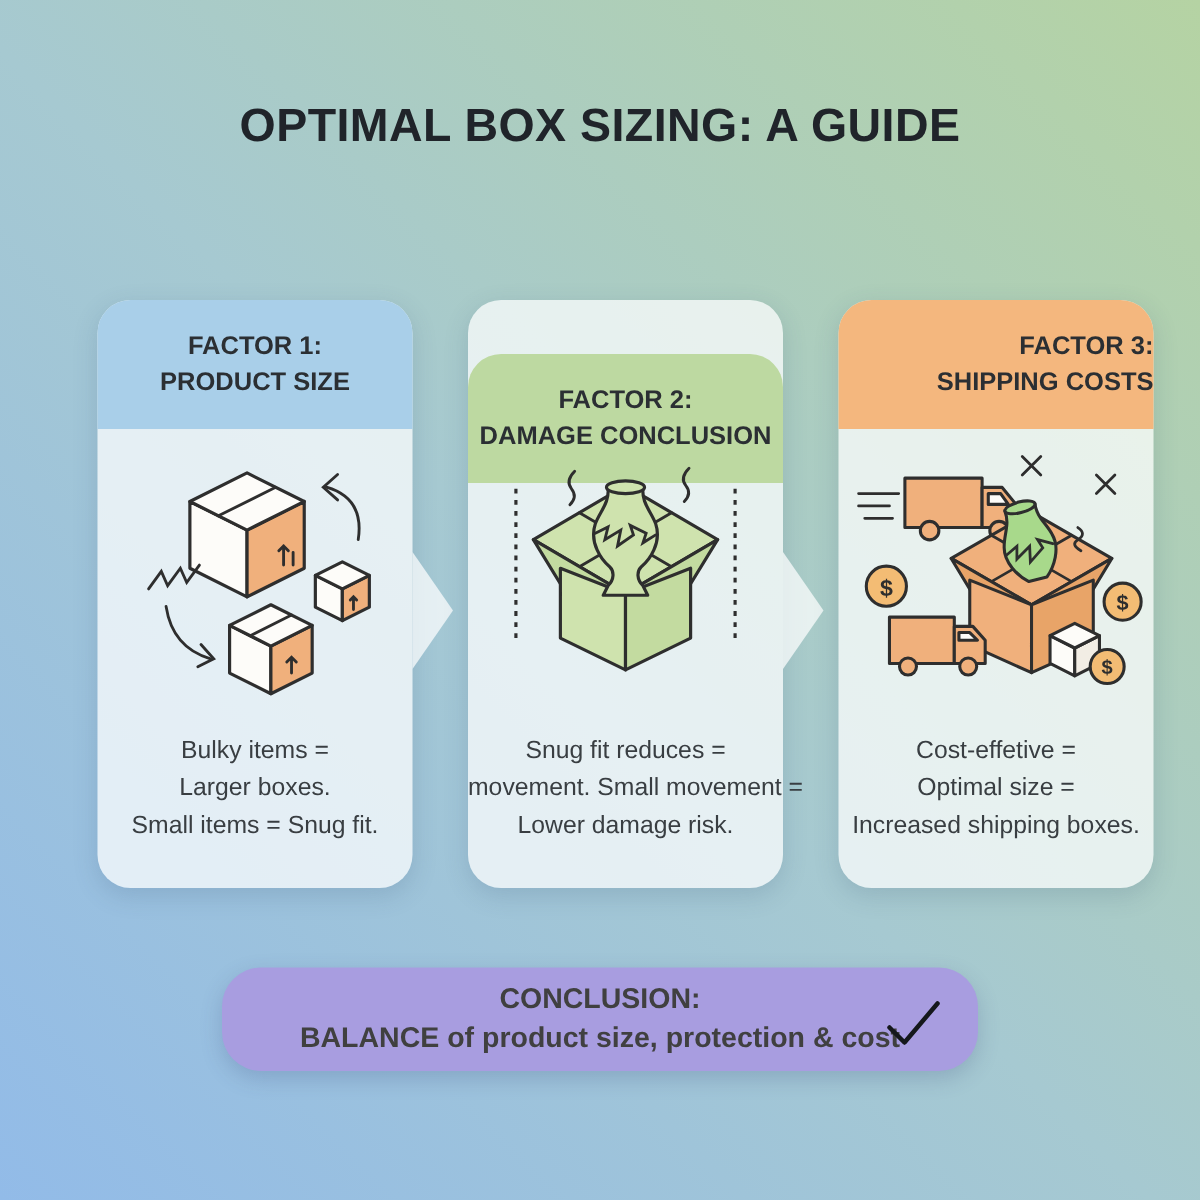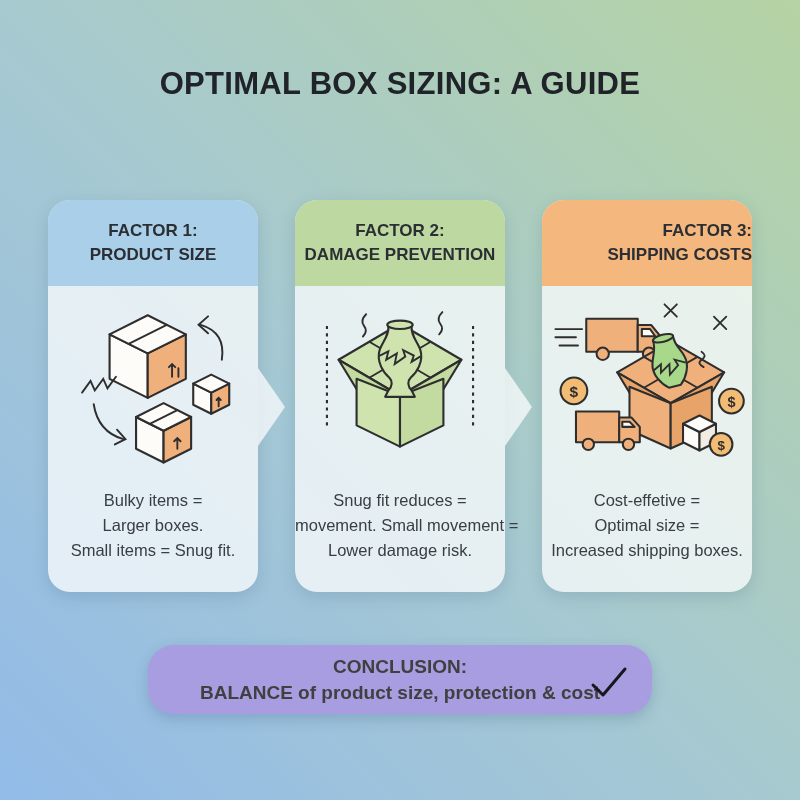--- a/index.html
+++ b/index.html
@@ -5,21 +5,21 @@
   html,body{margin:0;padding:0;}
   .canvas{
     position:relative;width:800px;height:800px;overflow:hidden;
     background:linear-gradient(to top right,#92bbe8 0%,#a6c9d1 48%,#b5d3a3 100%);
     font-family:"Liberation Sans",sans-serif;color:#23272c;
   }
   .title{
     position:absolute;top:66px;left:0;width:800px;text-align:center;
     font-size:31px;font-weight:bold;letter-spacing:.3px;color:#20242a;
   }
-  .cards{position:absolute;left:48px;top:200px;display:flex;gap:37px;}
+  .cards{position:absolute;left:65px;top:200px;display:flex;gap:37px;}
   .card{
     position:relative;width:210px;height:392px;border-radius:22px;
     background:rgba(255,255,255,0.72);
     box-shadow:0 5px 16px rgba(55,85,115,0.18);
   }
   .card-header{
     position:absolute;top:0;left:0;width:210px;height:86px;
     border-radius:22px 22px 0 0;display:flex;flex-direction:column;
     align-items:center;justify-content:center;
   }
@@ -96,23 +96,23 @@
       <div class="card-body">
         <div>Bulky items =</div>
         <div>Larger boxes.</div>
         <div>Small items = Snug fit.</div>
       </div>
 
       <div class="arrow-right"></div>
     </div>
 
     <div class="card">
-      <div class="card-header" style="background: rgb(189, 217, 161);">
+      <div class="card-header" style="background: rgb(189, 217, 161); margin-top: 36px;">
         <div class="hl">FACTOR 2:</div>
-        <div class="hl">DAMAGE PREVENTION</div>
+        <div class="hl">DAMAGE CONCLUSION</div>
       </div>
 
       <svg class="illus" width="180" height="180" viewBox="0 0 170 170">
         <line x1="16" y1="32" x2="16" y2="130" stroke="#2e2e2e" stroke-width="2" stroke-dasharray="3,4"></line>
         <line x1="154" y1="32" x2="154" y2="130" stroke="#2e2e2e" stroke-width="2" stroke-dasharray="3,4"></line>
 
         <g>
           <polygon class="ol" points="85,30 143,64 85,98 27,64" fill="#cfe3ae"></polygon>
           <line class="thin" x1="56" y1="47" x2="114" y2="81"></line>
           <line class="thin" x1="114" y1="47" x2="56" y2="81"></line>

